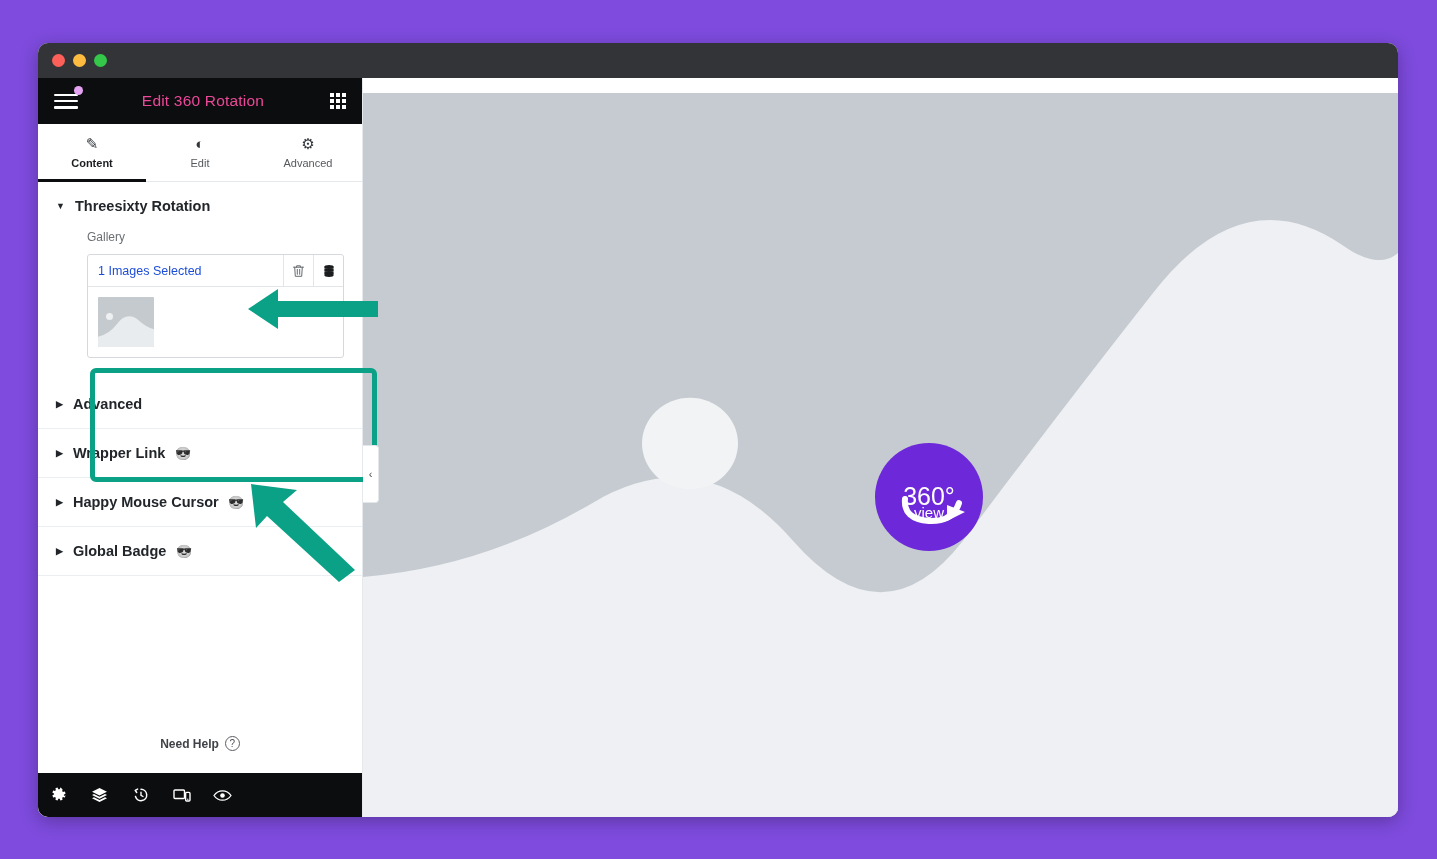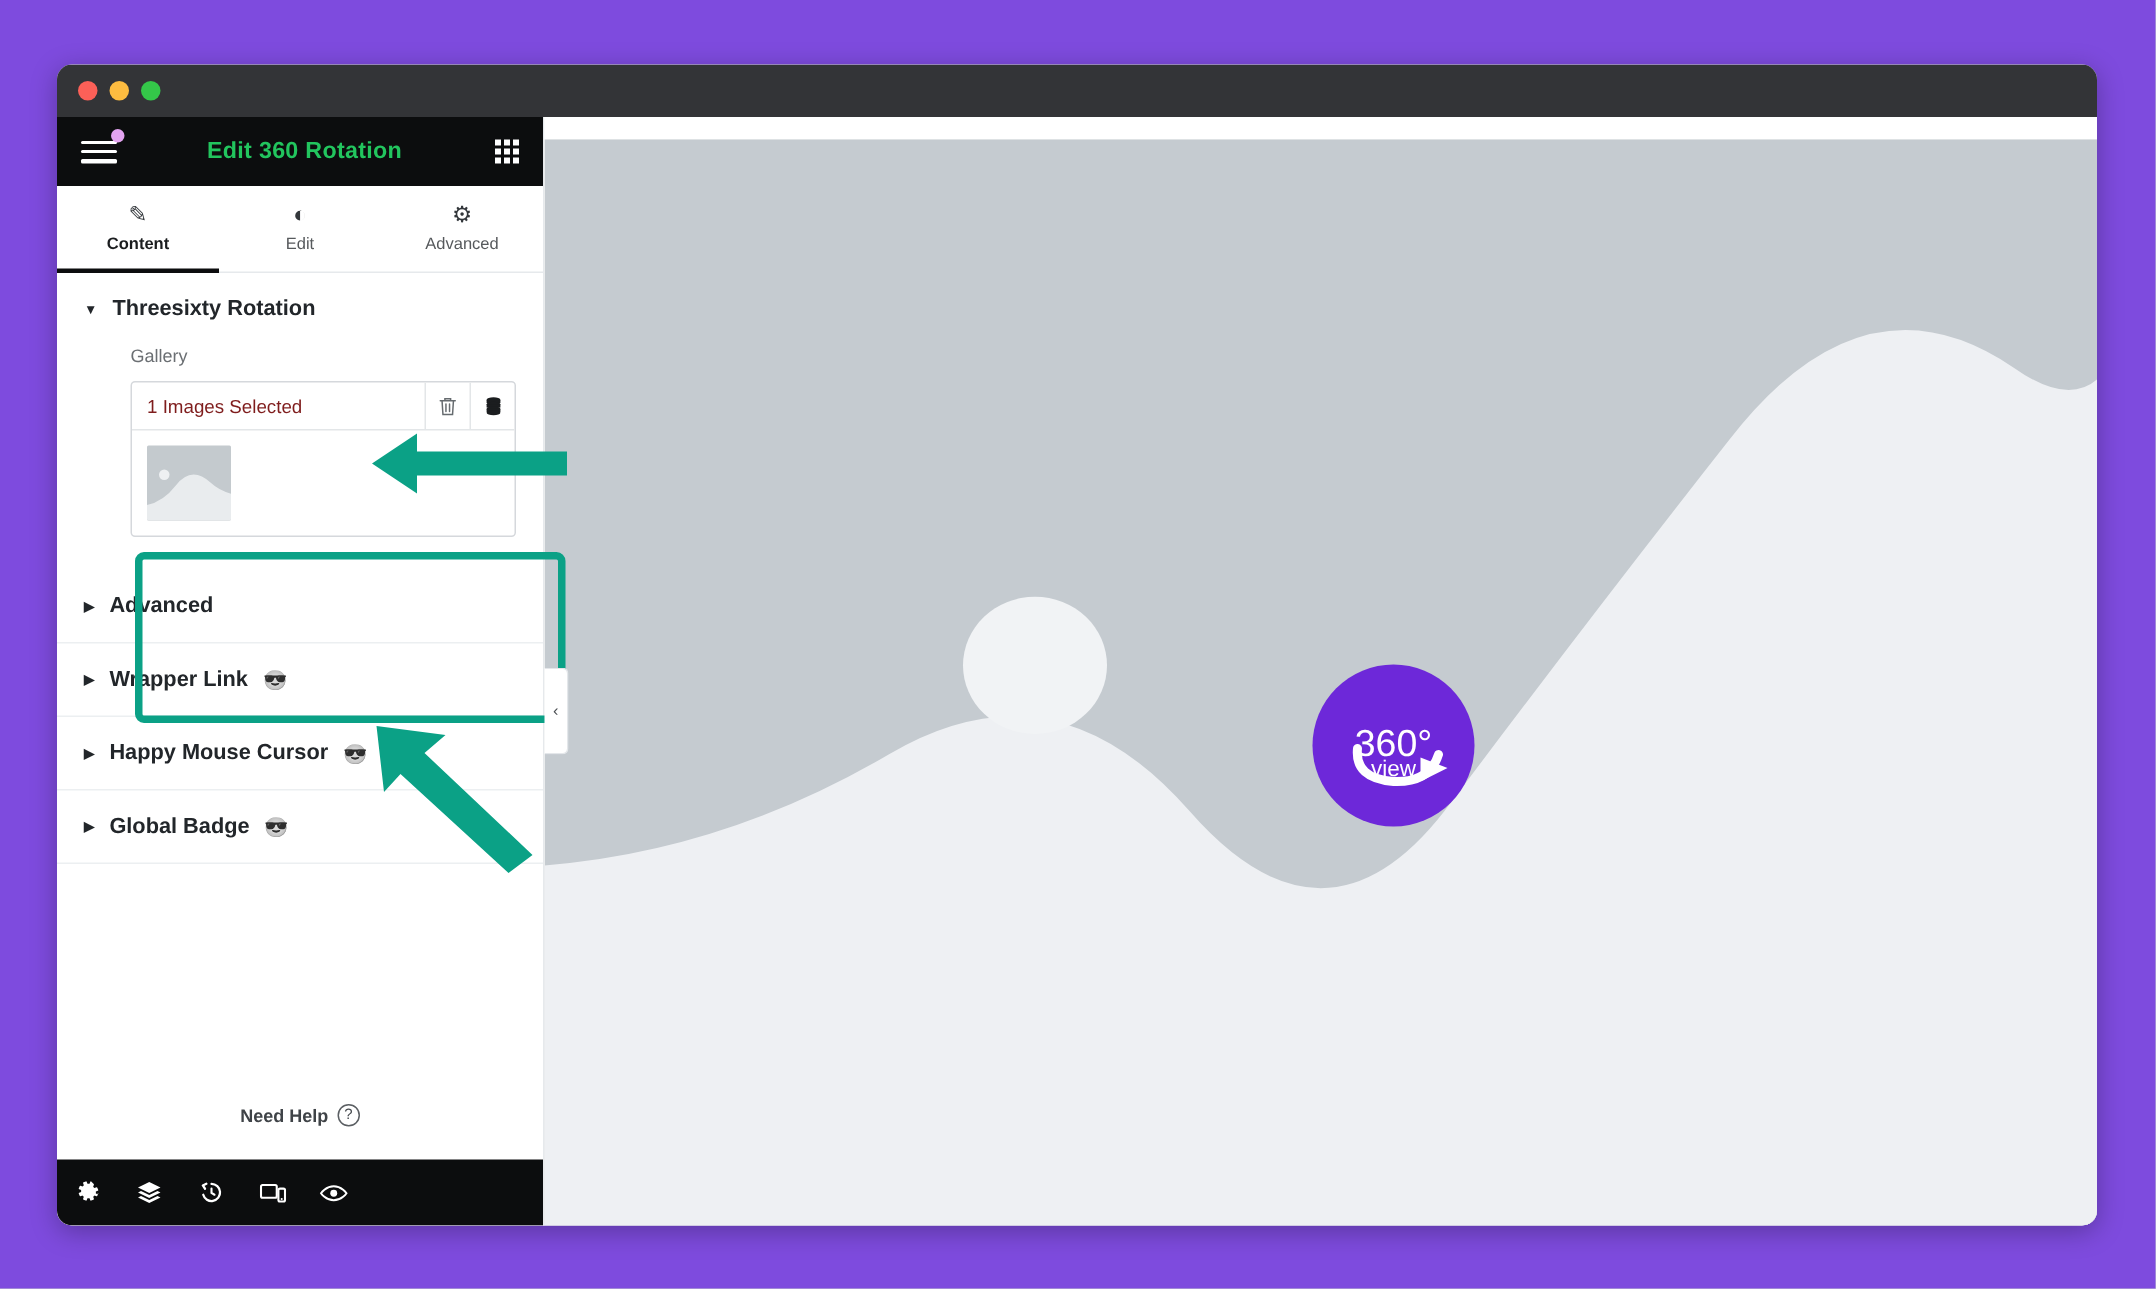--- a/index.html
+++ b/index.html
@@ -65,21 +65,21 @@
     display: block; height: 2.6px; background: #fff;
     border-radius: 1px; margin: 3.6px 0;
   }
   #menu-dot {
     position: absolute; top: -4px; right: -3px;
     width: 9px; height: 9px; border-radius: 50%;
     background: #e3a3f0;
   }
   #panel-title {
     flex: 1; text-align: center;
-    color: #22c55e; font-size: 15.5px; font-weight: bold;
+    color: #ec4899; font-size: 15.5px; font-weight: normal;
     letter-spacing: .2px;
     margin-left: -4px;
   }
   #grid-icon {
     display: grid; grid-template-columns: repeat(3, 3.6px);
     grid-gap: 2.6px; cursor: pointer;
   }
   #grid-icon i { width: 3.6px; height: 3.6px; background: #fff; display: block; }
 
   
@@ -125,21 +125,21 @@
     background: #fff;
     overflow: hidden;
   }
   #gallery-top {
     display: flex; align-items: stretch;
     height: 32px;
     border-bottom: 1px solid #e3e6e8;
   }
   #gallery-count {
     flex: 1; display: flex; align-items: center;
-    padding-left: 10px; font-size: 12.5px; color: #7f1d1d;
+    padding-left: 10px; font-size: 12.5px; color: #1d4ed8;
   }
   .gal-btn {
     width: 30px; display: flex; align-items: center; justify-content: center;
     border-left: 1px solid #e3e6e8; cursor: pointer;
     font-size: 13px; color: #555a5e;
   }
   #gallery-items { padding: 10px; min-height: 62px; display: flex; gap: 8px; }
 
   
   .ph-thumb {

